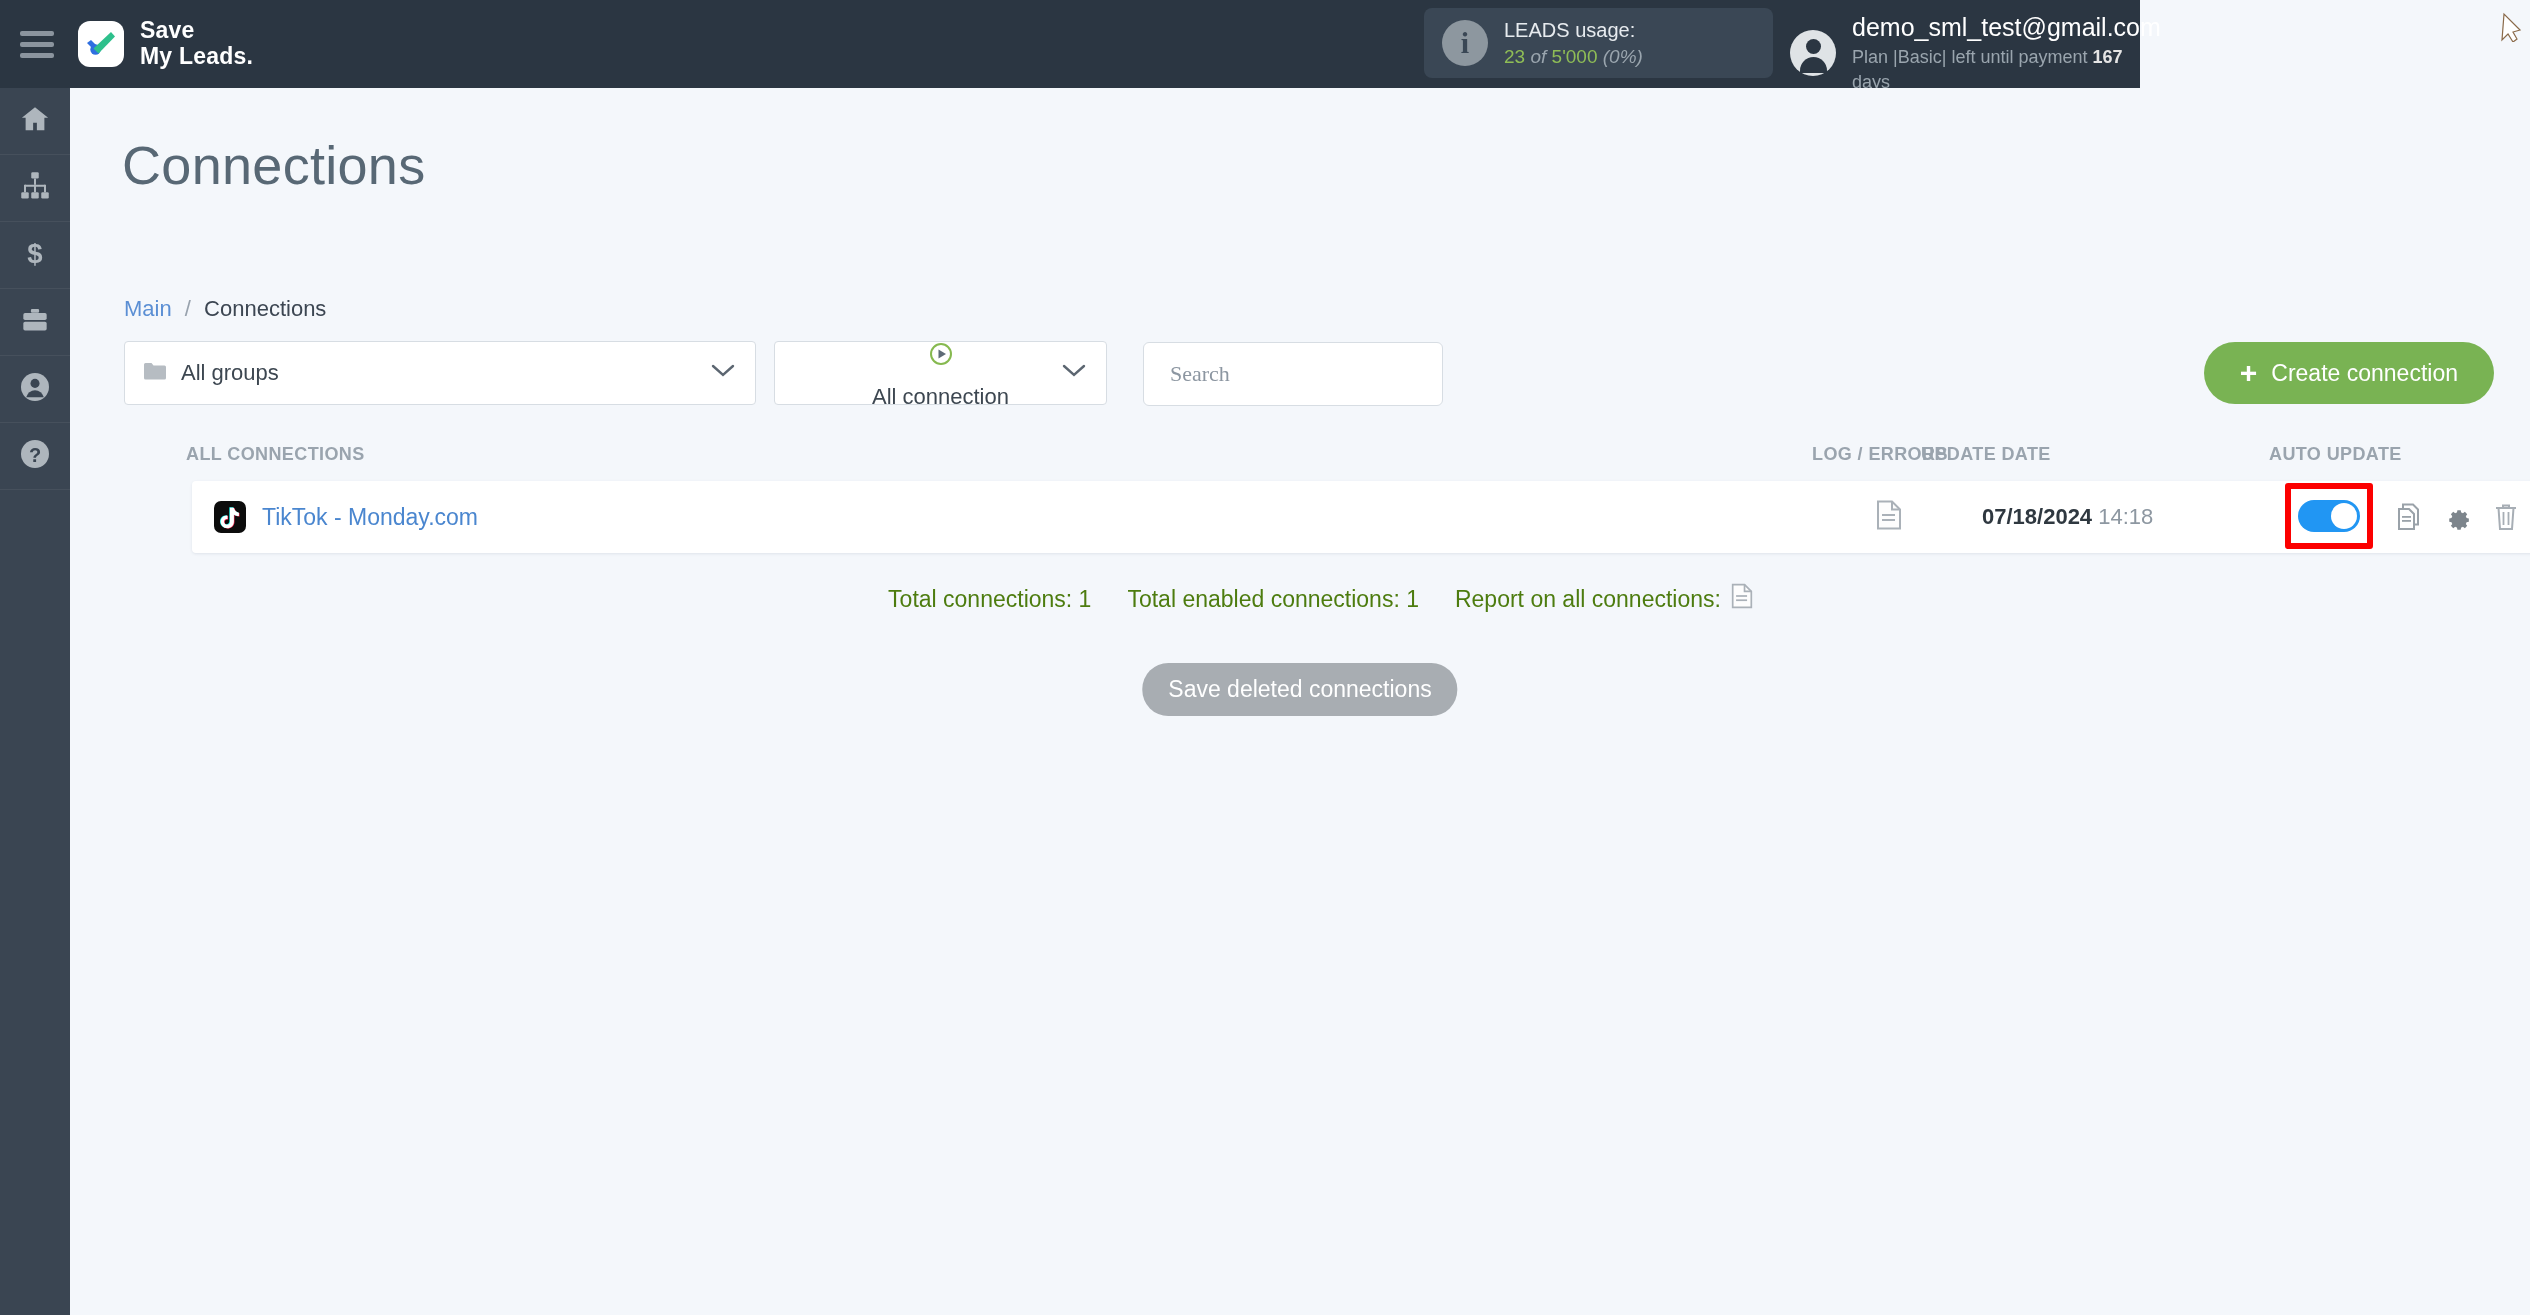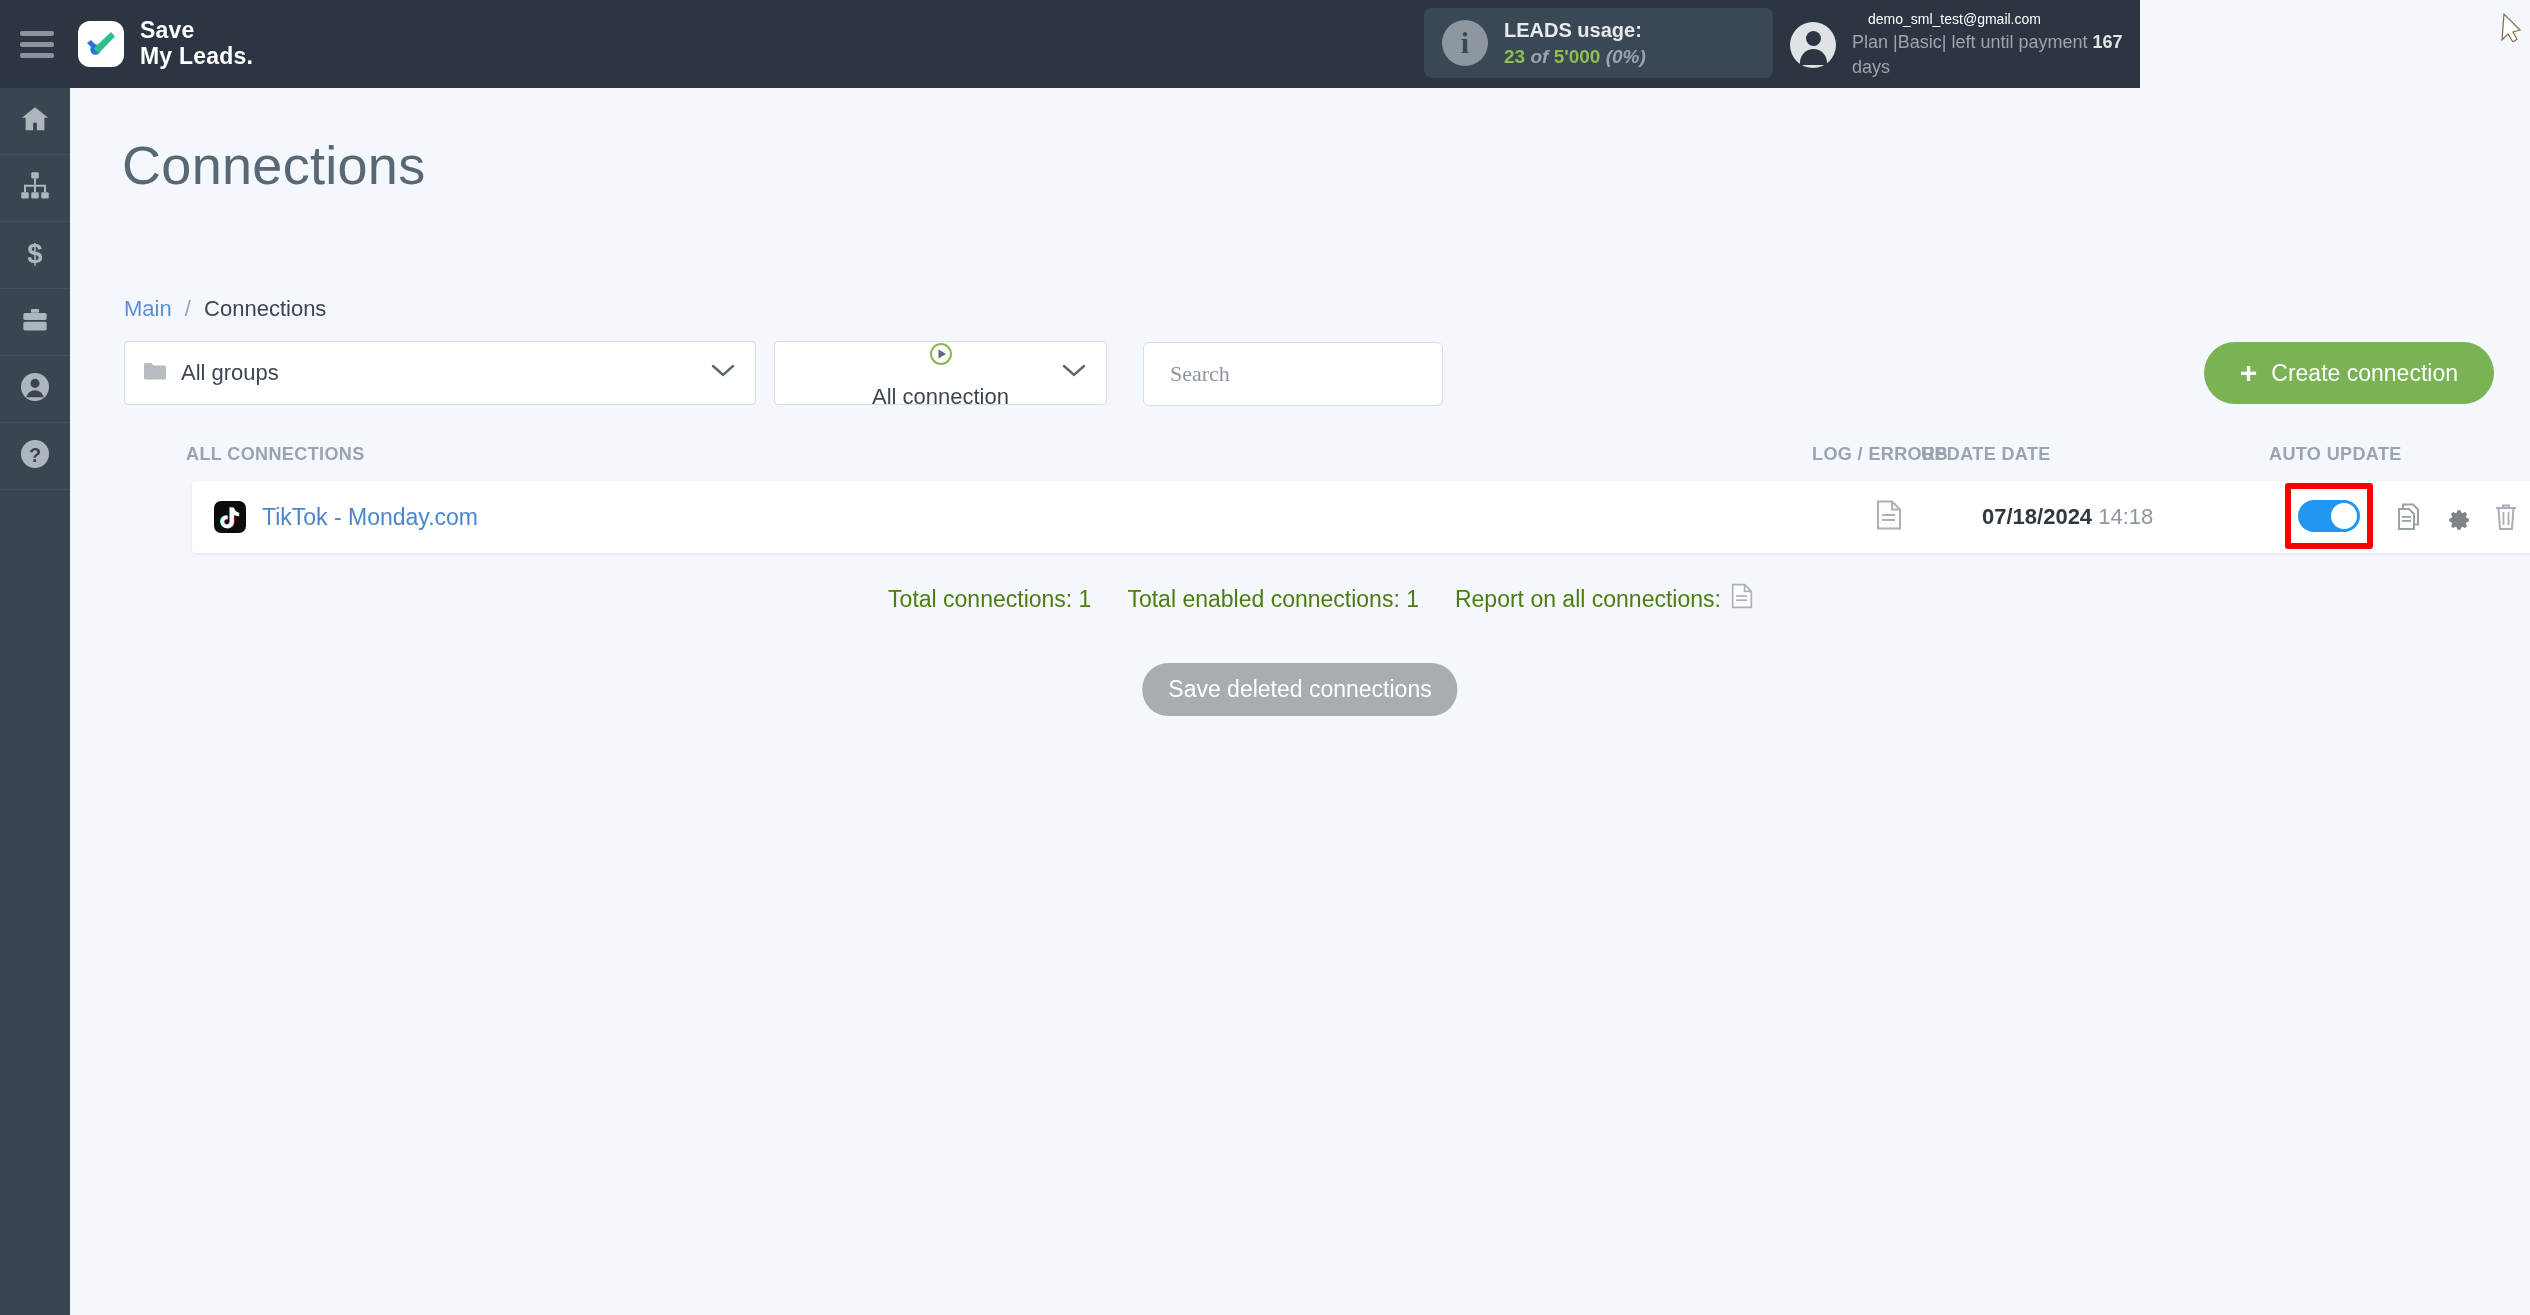--- a/index.html
+++ b/index.html
@@ -74,21 +74,21 @@
     width: 46px; height: 46px;
     border-radius: 50%;
     background: #8d979f;
     color: #3a4755;
     font-family: "Liberation Serif", serif;
     font-weight: bold;
     font-size: 30px;
     display: flex; align-items: center; justify-content: center;
     flex: none;
   }
-  .leads-lines { line-height: 1.35; font-weight: bold; }
+  .leads-lines { line-height: 1.35; }
   .leads-title { color: #e7ebef; font-size: 20px; }
   .leads-sub { font-size: 19px; color: #8fbd56; }
   .leads-sub .it { font-style: italic; color: #9aa5ae; }
   .leads-sub .g { color: #8fbd56; }
 
   .account {
     position: absolute;
     left: 1790px;
     top: 10px;
     display: flex;
@@ -112,21 +112,21 @@
   }
   .avatar::after {
     content: "";
     position: absolute;
     width: 27px; height: 16px;
     border-radius: 14px 14px 0 0;
     background: #2b3642;
     left: 9.5px; top: 27px;
   }
   .acct-lines { line-height: 1.4; }
-  .acct-email { color: #ffffff; font-size: 14px; margin-left: 16px; }
+  .acct-email { color: #ffffff; font-size: 25px; }
   .acct-plan { color: #9aa5ae; font-size: 18px; }
   .acct-plan b { color: #e5e5e5; }
 
   .cursor-arrow {
     position: absolute;
     left: 2496px; top: 8px;
     width: 26px; height: 34px;
   }
 
   

